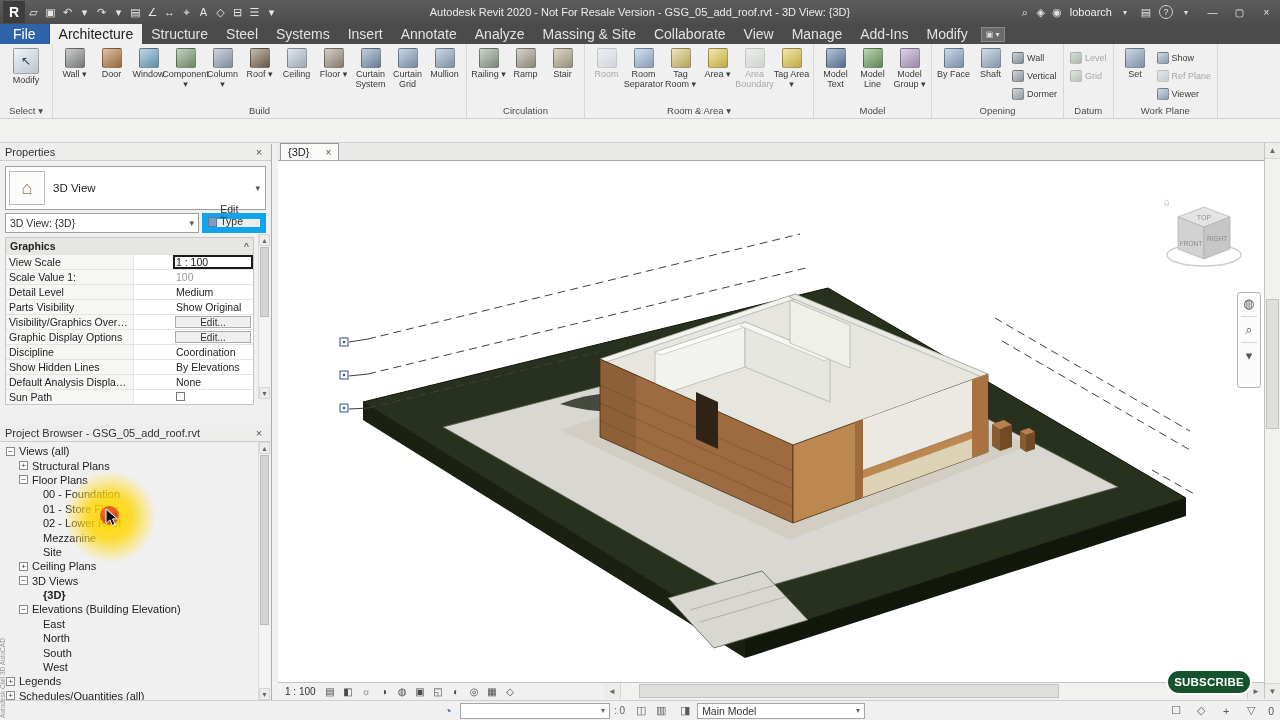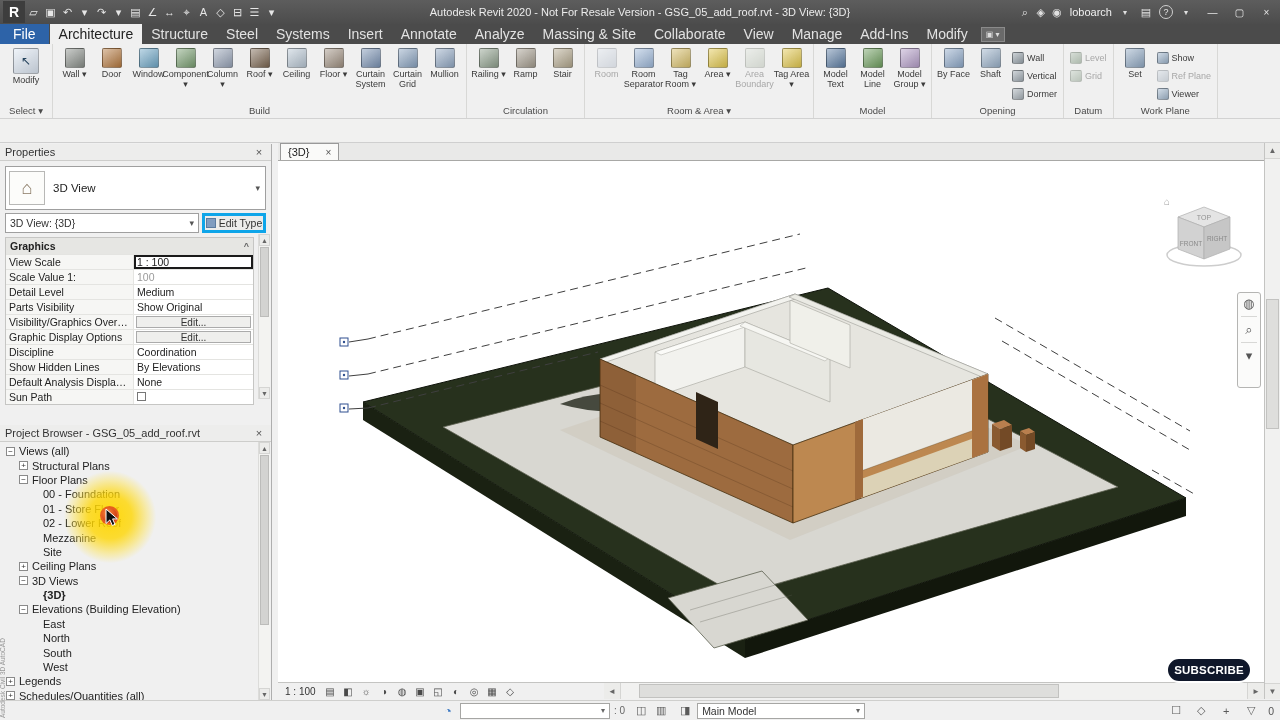--- a/index.html
+++ b/index.html
@@ -57,27 +57,27 @@
   .phead { height:17px; background:#ededec; border-bottom:1px solid #cdcdcb; display:flex; align-items:center; padding:0 5px; font-size:11px; color:#333; flex:0 0 auto;}
   .phead .x { margin-left:auto; font-size:11px; color:#555; width:14px; text-align:center;}
 
   #type-selector { margin:5px 5px 3px 5px; height:44px; background:#fff; border:1px solid #9f9f9f; display:flex; align-items:center; padding:3px;}
   #type-selector .thumb { width:36px; height:34px; border:1px solid #b8b8b6; display:flex; align-items:center; justify-content:center; font-size:18px; color:#8a7a65; background:#fcfcfa;}
   #type-selector .tlabel { margin-left:8px; font-size:11.5px; color:#222;}
   #type-selector .chev { margin-left:auto; color:#555; font-size:9px; padding-right:2px;}
   #instance-row { display:flex; margin:0 5px 4px 5px; height:20px; gap:3px;}
   .icombo { flex:1; background:#fff; border:1px solid #9f9f9f; display:flex; align-items:center; padding:0 4px; font-size:10.5px;}
   .icombo .chev { margin-left:auto; color:#555; font-size:9px;}
-  #edit-type { width:64px; background:#ececeb; border:3px solid #0ea5e9; display:flex; align-items:center; justify-content:center; gap:3px; font-size:10.5px; color:#333;}
+  #edit-type { width:64px; background:#ececeb; border:6px solid #0ea5e9; display:flex; align-items:flex-end; justify-content:center; gap:3px; font-size:10.5px; color:#333;}
   #edit-type .ei { width:10px; height:10px; background:#7f9cc0; border:1px solid #5a7ba0;}
 
   #prop-grid { margin:0 17px 0 5px; border:1px solid #c6c6c4; background:#fff; }
   .pgroup { height:16px; background:#e6e6e3; display:flex; align-items:center; padding:0 4px; font-weight:bold; font-size:10.5px; color:#222;}
   .pgroup .gs { margin-left:auto; color:#666; font-size:9px;}
-  .prow { display:flex; height:15px; border-top:1px solid #e4e4e1; font-size:10.5px; }
+  .prow { display:flex; height:15px; border-top:1px solid #e4e4e1; font-size:10.5px;gap:39px; }
   .pl { width:128px; background:#f6f6f4; border-right:1px solid #e4e4e1; padding:1px 3px; white-space:nowrap; overflow:hidden; text-overflow:ellipsis; color:#222;}
   .pv { flex:1; padding:1px 3px; white-space:nowrap; overflow:hidden; color:#222; position:relative;}
   .pv.sel { outline:2px solid #1a1a1a; outline-offset:-2px; }
   .pv.dis { color:#9a9a9a; }
   .pbtn { position:absolute; inset:1px 2px; background:#efefed; border:1px solid #ababab; display:flex; align-items:center; justify-content:center; font-size:10px; color:#333;}
   .pcheck { width:9px; height:9px; border:1px solid #777; background:#fff; display:inline-block; margin-top:1px;}
   #prop-footer { margin-top:auto; display:flex; align-items:center; padding:3px 6px 4px 6px; flex:0 0 auto;}
   #prop-help { color:#3a6ea5; text-decoration:underline; font-size:10.5px;}
   #apply-btn { margin-left:auto; width:54px; height:17px; border:1px solid #b4b4b2; background:#f0f0ee; color:#9d9d9d; font-size:10.5px; display:flex; align-items:center; justify-content:center;}
 
@@ -125,21 +125,21 @@
   .sico.blue { color:#3a77c2; font-size:12px;}
   .scombo { height:16px; background:#fff; border:1px solid #a6a6a4; display:flex; align-items:center; padding:0 4px; font-size:10.5px; color:#333; margin:0 4px;}
   .scombo .chev { margin-left:auto; color:#666; font-size:8px; padding-left:6px;}
   #sb-right { margin-left:auto; display:flex; align-items:center; gap:9px; padding-right:6px;}
 
   
   #watermark { position:absolute; left:0; bottom:0; width:12px; height:86px; writing-mode:vertical-rl; transform:rotate(180deg);
     font-size:6.5px; color:#979797; z-index:60; line-height:6px; text-align:left; padding-top:2px;}
 
   
-  #subscribe { position:absolute; right:28px; bottom:37px; width:86px; height:26px; background:#0f172a; border:2px solid #ffffff;
+  #subscribe { position:absolute; right:28px; bottom:25px; width:86px; height:26px; background:#14532d; border:2px solid #ffffff;
     border-radius:14px; color:#fff; font-weight:bold; font-size:11.5px; display:flex; align-items:center; justify-content:center;
     letter-spacing:.2px; z-index:46; font-family:"Liberation Sans",sans-serif;}
 
   
   #click-fx { position:absolute; left:62px; top:469px; width:96px; height:96px; border-radius:50%; z-index:70; pointer-events:none;
     background:radial-gradient(circle, rgba(255,214,0,.95) 0%, rgba(255,214,0,.8) 32%, rgba(255,226,70,.4) 55%, rgba(255,226,70,0) 68%);}
   #click-dot { position:absolute; left:100px; top:506px; width:19px; height:19px; border-radius:50%; z-index:71; pointer-events:none;
     background:radial-gradient(circle at 38% 32%, #ff8a3c, #d2451a 62%, #a82c0e); border:2px solid rgba(235,100,30,.85);}
   #cursor { position:absolute; left:105px; top:508px; z-index:72; pointer-events:none;}
 </style>

